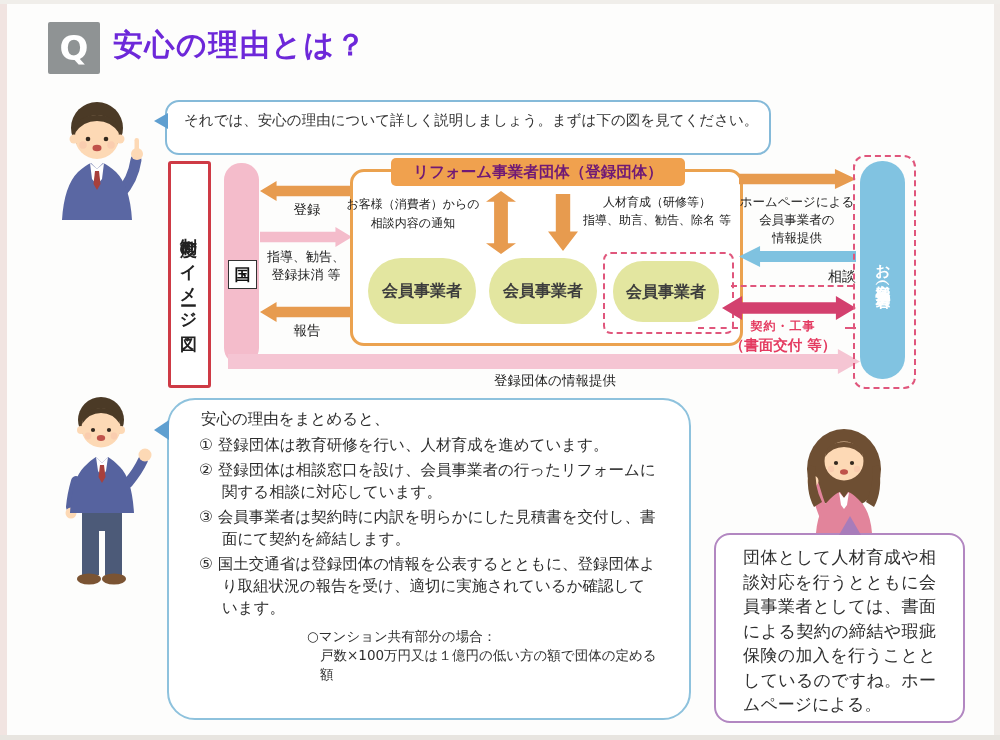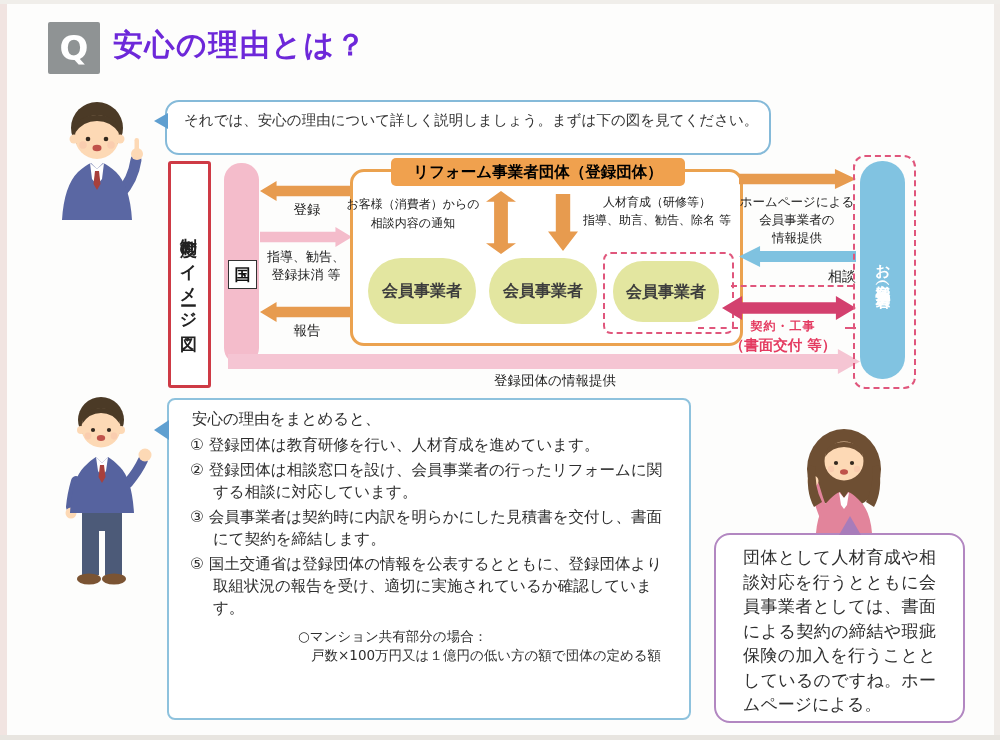--- a/index.html
+++ b/index.html
@@ -13,42 +13,42 @@
            font-size:34px;font-weight:bold;text-align:center;line-height:52px;border-radius:2px;}
   .page-title{left:113px;top:25px;font-size:30px;font-weight:bold;color:#6d28d9;letter-spacing:1.5px;}
   
   .bubble{background:#fff;border-radius:14px;box-sizing:border-box;}
   .tail{width:0;height:0;position:absolute;}
   .bubble-top{left:165px;top:100px;width:606px;height:55px;border:2px solid #85bad9;
               font-size:14.5px;line-height:36px;padding-left:17px;color:#333;}
   .bubble-top .tail{left:-13px;top:11px;border-top:8px solid transparent;border-bottom:8px solid transparent;
               border-right:14px solid #5f9fd0;}
   .bubble-main{left:167px;top:398px;width:524px;height:322px;border:2.5px solid #8ec2dd;
-               border-radius:8px;padding:8px 21px;}
+               border-radius:28px;padding:8px 30px;}
   .bubble-main .tail{left:-15px;top:20px;border-top:10px solid transparent;border-bottom:10px solid transparent;
                border-right:15px solid #5f9fd0;}
   .bubble-right{left:714px;top:533px;width:251px;height:190px;border:2.5px solid #b287c1;
                 border-radius:16px;padding:10px 27px;font-size:17px;line-height:24.5px;
                 text-align:justify;color:#2e2e2e;}
   .bubble-right .tail{left:123px;top:-19px;border-left:11px solid transparent;border-right:11px solid transparent;
                 border-bottom:19px solid #a87cba;}
   .intro{font-size:15.5px;line-height:23px;margin-left:2px;}
   .item{font-size:15.5px;line-height:22px;margin-top:3px;padding-left:23px;text-indent:-23px;}
   .note{margin-top:8px;font-size:13.5px;line-height:19px;}
   .note-l2{padding-left:108px;}
   .note-l3{padding-left:121px;}
   
   .seido-box{left:168px;top:161px;width:37px;height:221px;background:#fff;border:3px solid #ce3a45;
              border-radius:3px;display:flex;align-items:center;justify-content:center;}
   .seido-box span{writing-mode:vertical-rl;font-size:17px;font-weight:bold;letter-spacing:3px;color:#222;}
   .kuni-bar{left:224px;top:163px;width:35px;height:202px;background:#f4bccb;border-radius:17px;}
   .kuni-box{left:228px;top:260px;width:27px;height:27px;background:#fff;border:1.5px solid #333;
             font-size:16px;font-weight:bold;text-align:center;line-height:27px;color:#111;}
   .org-box{left:350px;top:169px;width:387px;height:171px;background:#fff;border:3px solid #eba24f;border-radius:14px;}
-  .org-band{left:391px;top:158px;width:294px;height:28px;background:#f0a14e;border-radius:5px;color:#000000;
+  .org-band{left:391px;top:158px;width:294px;height:28px;background:#f0a14e;border-radius:5px;color:#701a75;
             font-weight:bold;font-size:15.5px;text-align:center;line-height:28px;z-index:3;}
   .member{top:258px;width:108px;height:66px;background:#e3e6a0;border-radius:33px;text-align:center;
           line-height:66px;font-size:16px;font-weight:bold;color:#3d3d3d;}
   .dashed{border:2px dashed #e0567c;border-radius:8px;}
   .lbl{color:#222;text-align:center;}
   .customer-bar{left:860px;top:161px;width:45px;height:218px;background:#81c3e1;border-radius:22px;
                 display:flex;align-items:center;justify-content:center;z-index:2;}
   .customer-bar span{writing-mode:vertical-rl;color:#fff;font-weight:bold;font-size:15px;letter-spacing:2px;}
   
   .arrow{position:absolute;}

